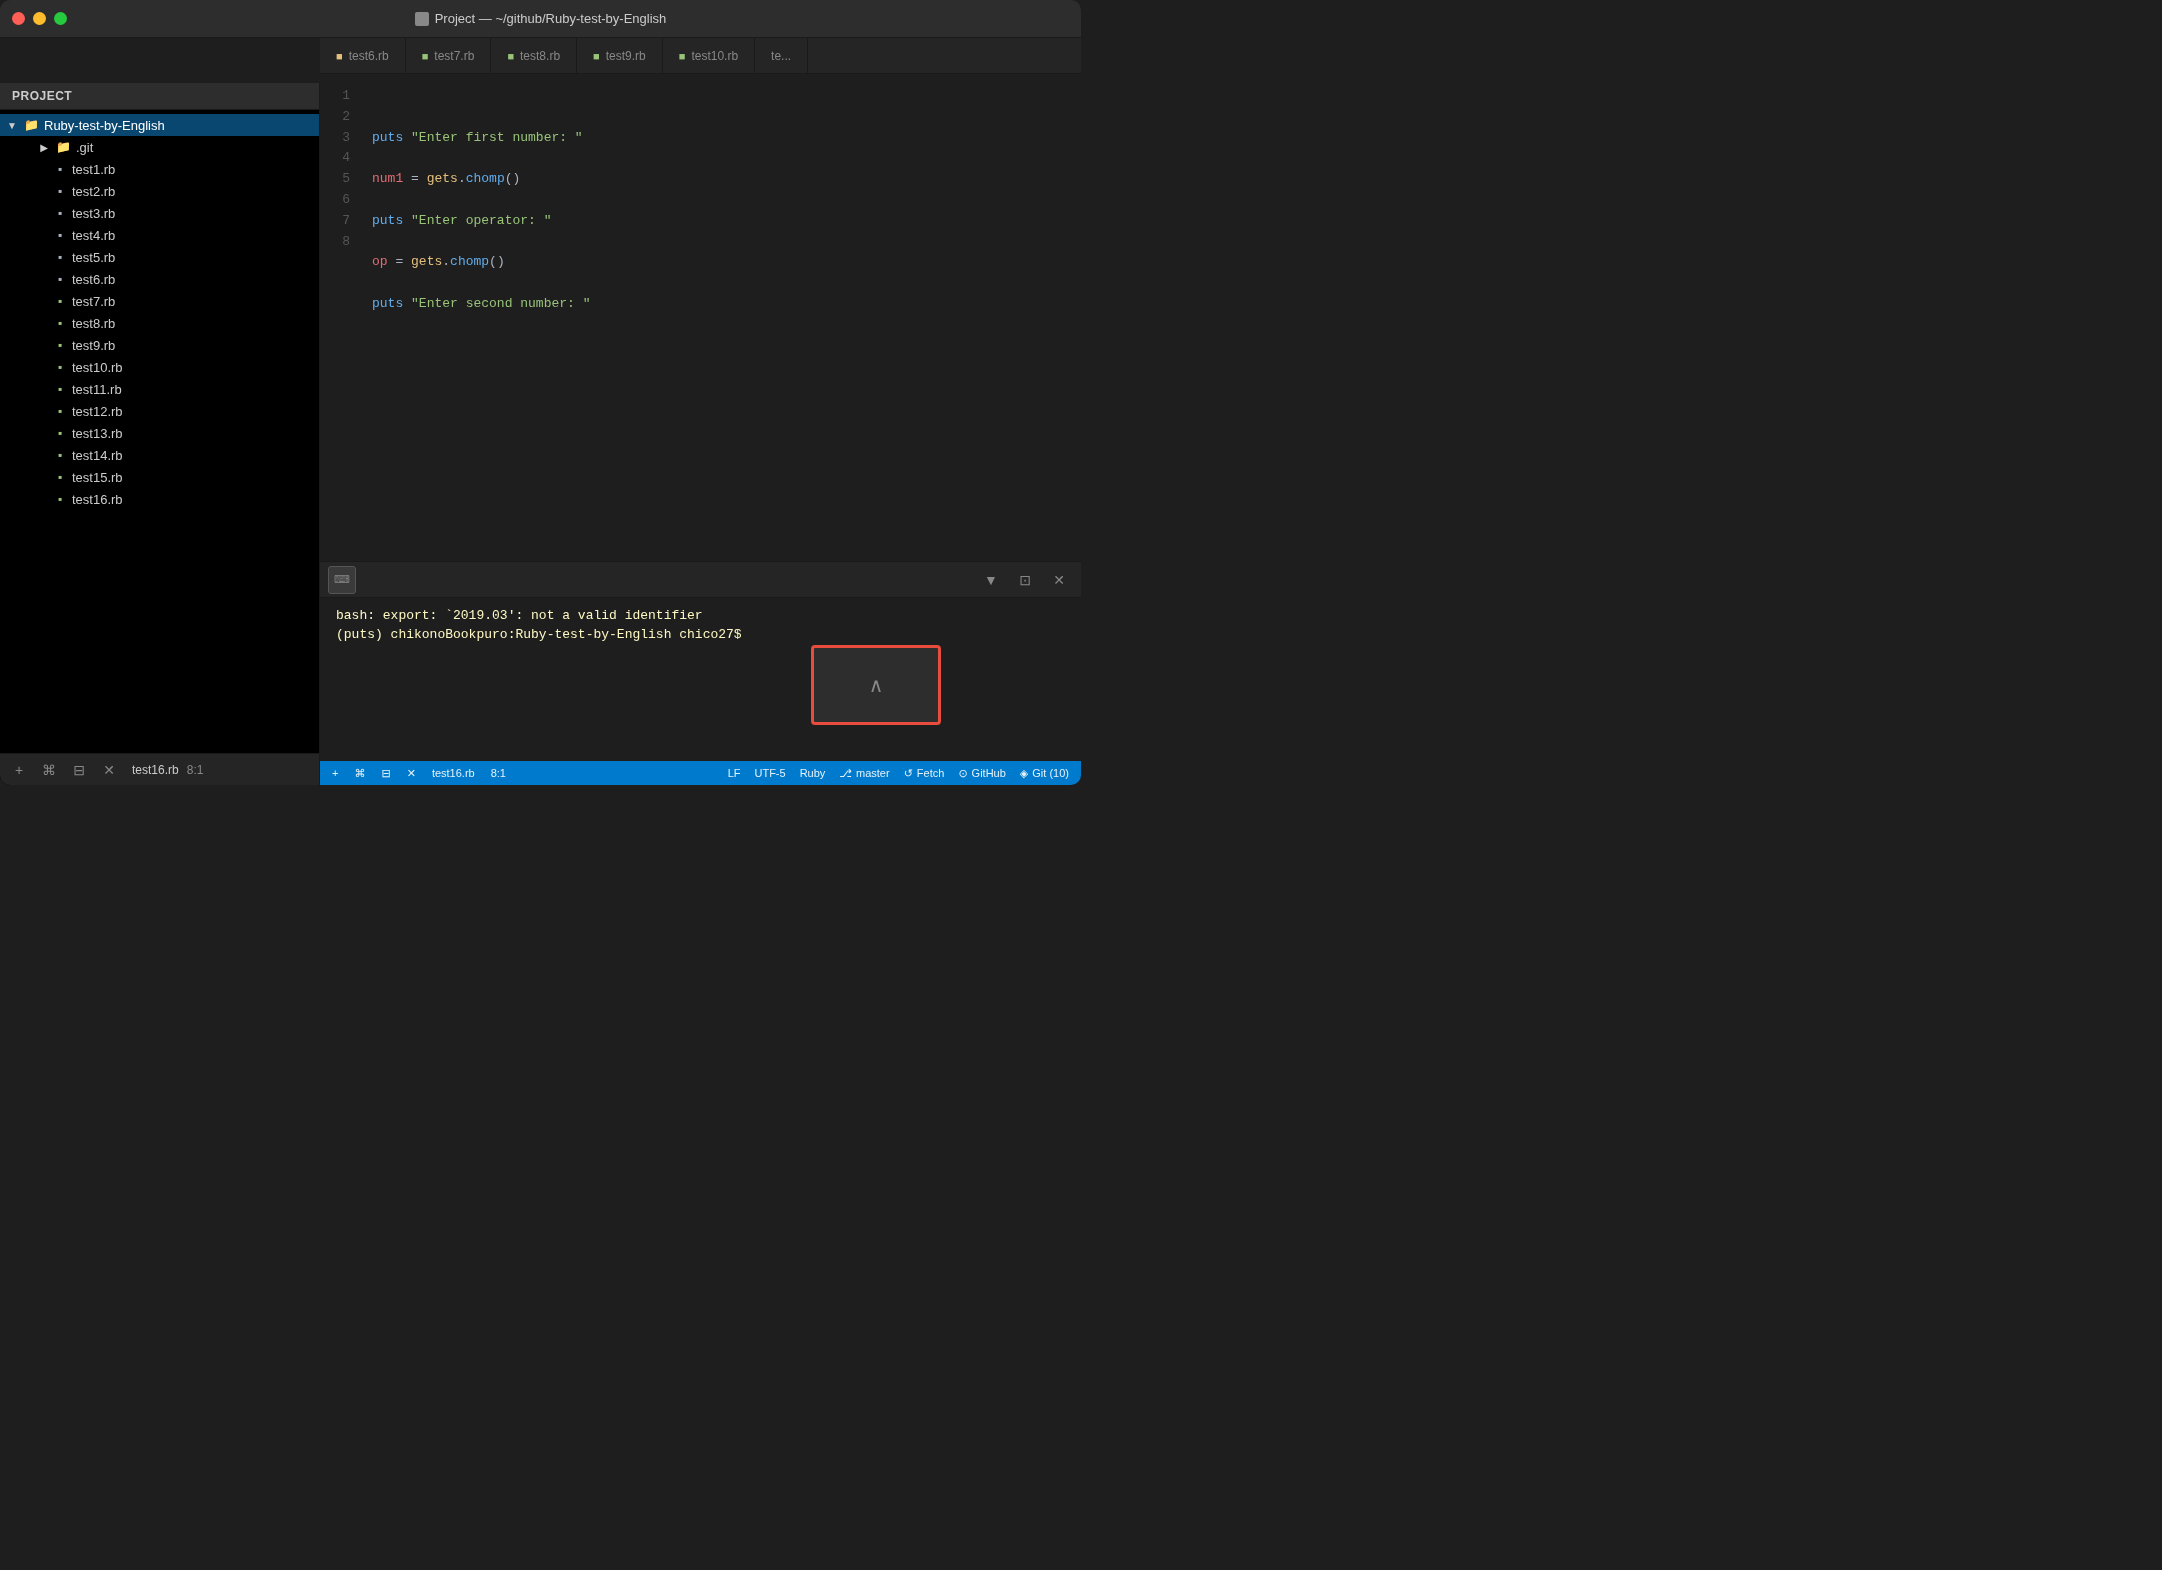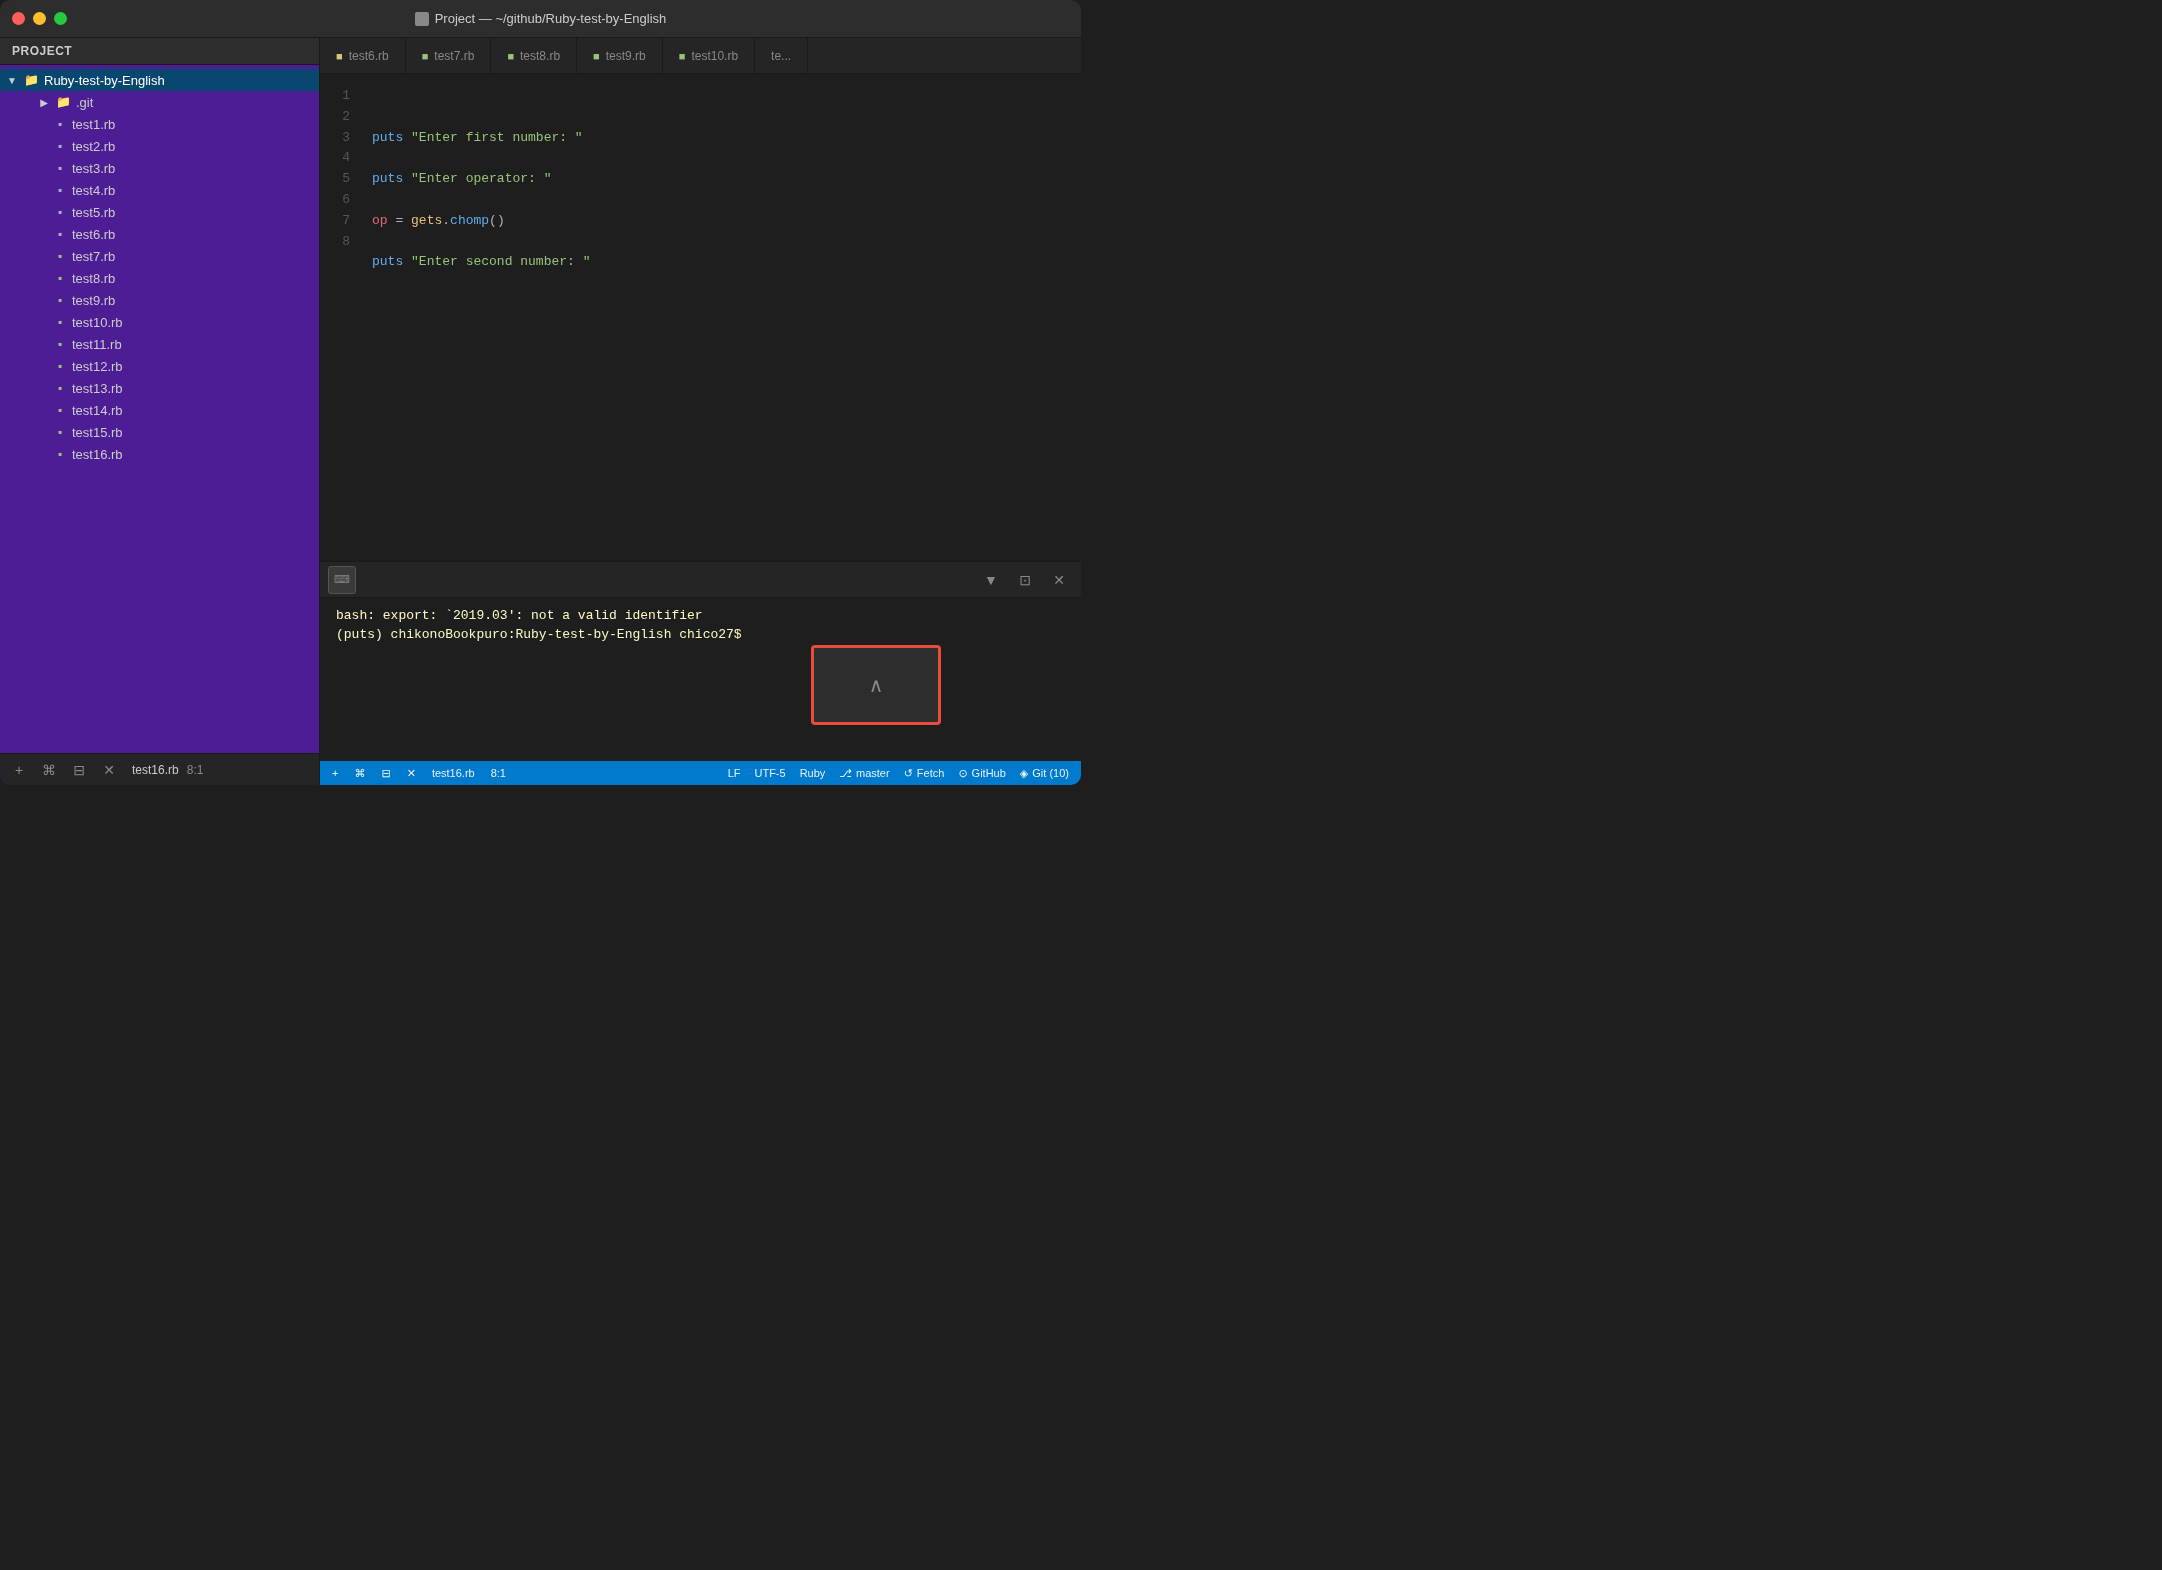--- a/index.html
+++ b/index.html
@@ -56,25 +56,26 @@
 
     
     .main-container {
       display: flex;
       height: calc(785px - 38px);
     }
 
     
     .sidebar {
       width: 320px;
-      background: #4c1d95;
+      background: #000000;
       display: flex;
       flex-direction: column;
       border-right: 1px solid #1a1a1a;
       flex-shrink: 0;
+      margin-top: 45px;
     }
     .sidebar-header {
       background: #2d2d2d;
       padding: 6px 12px;
       color: #cccccc;
       font-size: 12px;
       font-weight: 600;
       text-transform: uppercase;
       letter-spacing: 0.5px;
       border-bottom: 1px solid #1a1a1a;
@@ -484,20 +485,21 @@
           <div>2</div>
           <div>3</div>
           <div>4</div>
           <div>5</div>
           <div>6</div>
           <div>7</div>
           <div>8</div>
         </div>
         <div class="code-content"><span class="code-line"> </span>
 <span class="code-line"><span class="kw-puts">puts</span> <span class="kw-string">"Enter first number: "</span></span>
+<span class="code-line"><span class="kw-var">num1</span> <span class="kw-op">=</span> <span class="kw-gets">gets</span><span class="kw-op">.</span><span class="kw-chomp">chomp</span><span class="kw-op">()</span></span>
 <span class="code-line"><span class="kw-puts">puts</span> <span class="kw-string">"Enter operator: "</span></span>
 <span class="code-line"><span class="kw-var">op</span> <span class="kw-op">=</span> <span class="kw-gets">gets</span><span class="kw-op">.</span><span class="kw-chomp">chomp</span><span class="kw-op">()</span></span>
 <span class="code-line"><span class="kw-puts">puts</span> <span class="kw-string">"Enter second number: "</span></span>
 <span class="code-line"> </span></div>
       </div>
 
       <div class="terminal-panel">
         <div class="terminal-header">
           <div class="terminal-icon-btn">⌨</div>
           <div class="terminal-spacer"></div>

